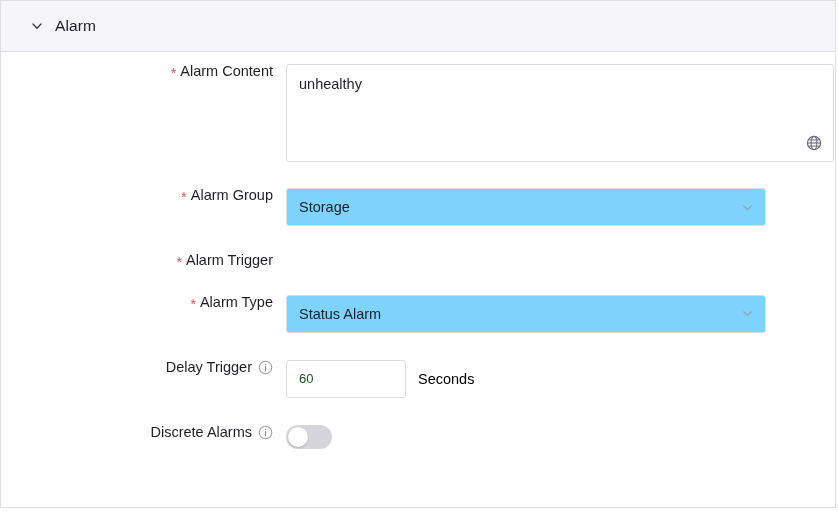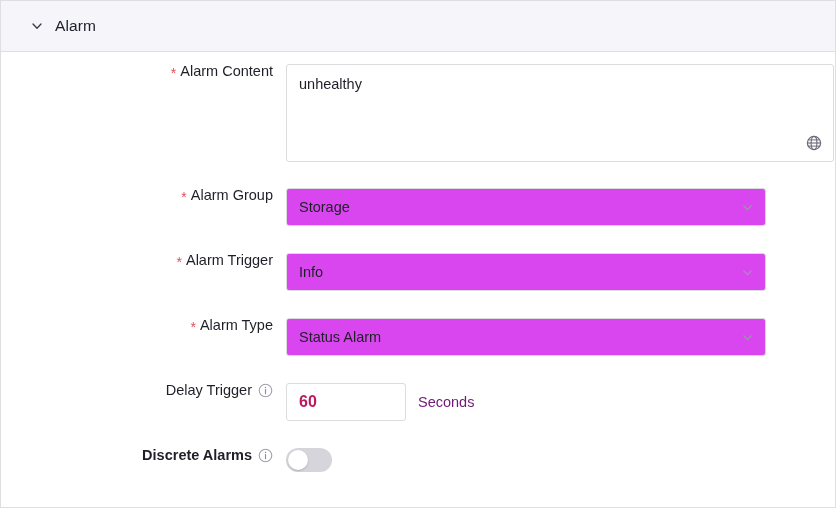--- a/index.html
+++ b/index.html
@@ -121,21 +121,21 @@
   }
   .globe-btn svg { display: block; }
 
   
   .select-box {
     position: relative;
     width: 480px;
     height: 38px;
     border: 1px solid #dcdce0;
     border-radius: 3px;
-    background: #d946ef;
+    background: #7dd3fc;
     display: flex;
     align-items: center;
     box-sizing: border-box;
     cursor: pointer;
   }
   .select-value {
     padding-left: 12px;
     font-size: 14.5px;
     color: #1f1f28;
   }
@@ -162,28 +162,27 @@
     height: 38px;
     border: 1px solid #dcdce0;
     border-radius: 3px;
     background: #fff;
     display: flex;
     align-items: center;
     box-sizing: border-box;
   }
   .num-value {
     padding-left: 12px;
-    font-size: 16px;
-    color: #be185d;
-    font-weight: bold;
+    font-size: 13px;
+    color: #14532d;
   }
   .unit-text {
     margin-left: 12px;
     font-size: 14.5px;
-    color: #701a75;
+    color: #000000;
   }
 
   
   .switch {
     width: 46px;
     height: 24px;
     border-radius: 12px;
     background: #d5d5db;
     position: relative;
     cursor: pointer;
@@ -195,21 +194,21 @@
     width: 20px;
     height: 20px;
     border-radius: 50%;
     background: #ffffff;
     box-shadow: 0 1px 2px rgba(0,0,0,.18);
   }
 
   
   .row-gap-content { margin-bottom: 26px; }
   .row-gap-std { margin-bottom: 27px; }
-  .row-gap-last { margin-bottom: 0; font-weight: bold; }
+  .row-gap-last { margin-bottom: 0; }
 </style>
 </head>
 <body>
 
 <div class="panel">
 
   <div class="panel-header">
     <span class="chevron-toggle">
       <svg width="14" height="14" viewBox="0 0 14 14" aria-hidden="true">
         <path d="M3 5 L7 9.2 L11 5" fill="none" stroke="#3a3a45" stroke-width="1.3" stroke-linecap="round" stroke-linejoin="round"></path>
@@ -256,30 +255,20 @@
           </span>
         </div>
       </div>
     </div>
 
     <div class="form-row row-gap-std">
       <div class="form-label">
         <span class="req-star">*</span>
         <span>Alarm Trigger</span>
       </div>
-      <div class="form-control">
-        <div class="select-box">
-          <span class="select-value">Info</span>
-          <span class="select-arrow">
-            <svg width="13" height="13" viewBox="0 0 14 14" aria-hidden="true">
-              <path d="M3 5.2 L7 9.2 L11 5.2" fill="none" stroke="#9a9aab" stroke-width="1.25" stroke-linecap="round" stroke-linejoin="round"></path>
-            </svg>
-          </span>
-        </div>
-      </div>
     </div>
 
     <div class="form-row row-gap-std">
       <div class="form-label">
         <span class="req-star">*</span>
         <span>Alarm Type</span>
       </div>
       <div class="form-control">
         <div class="select-box">
           <span class="select-value">Status Alarm</span>

